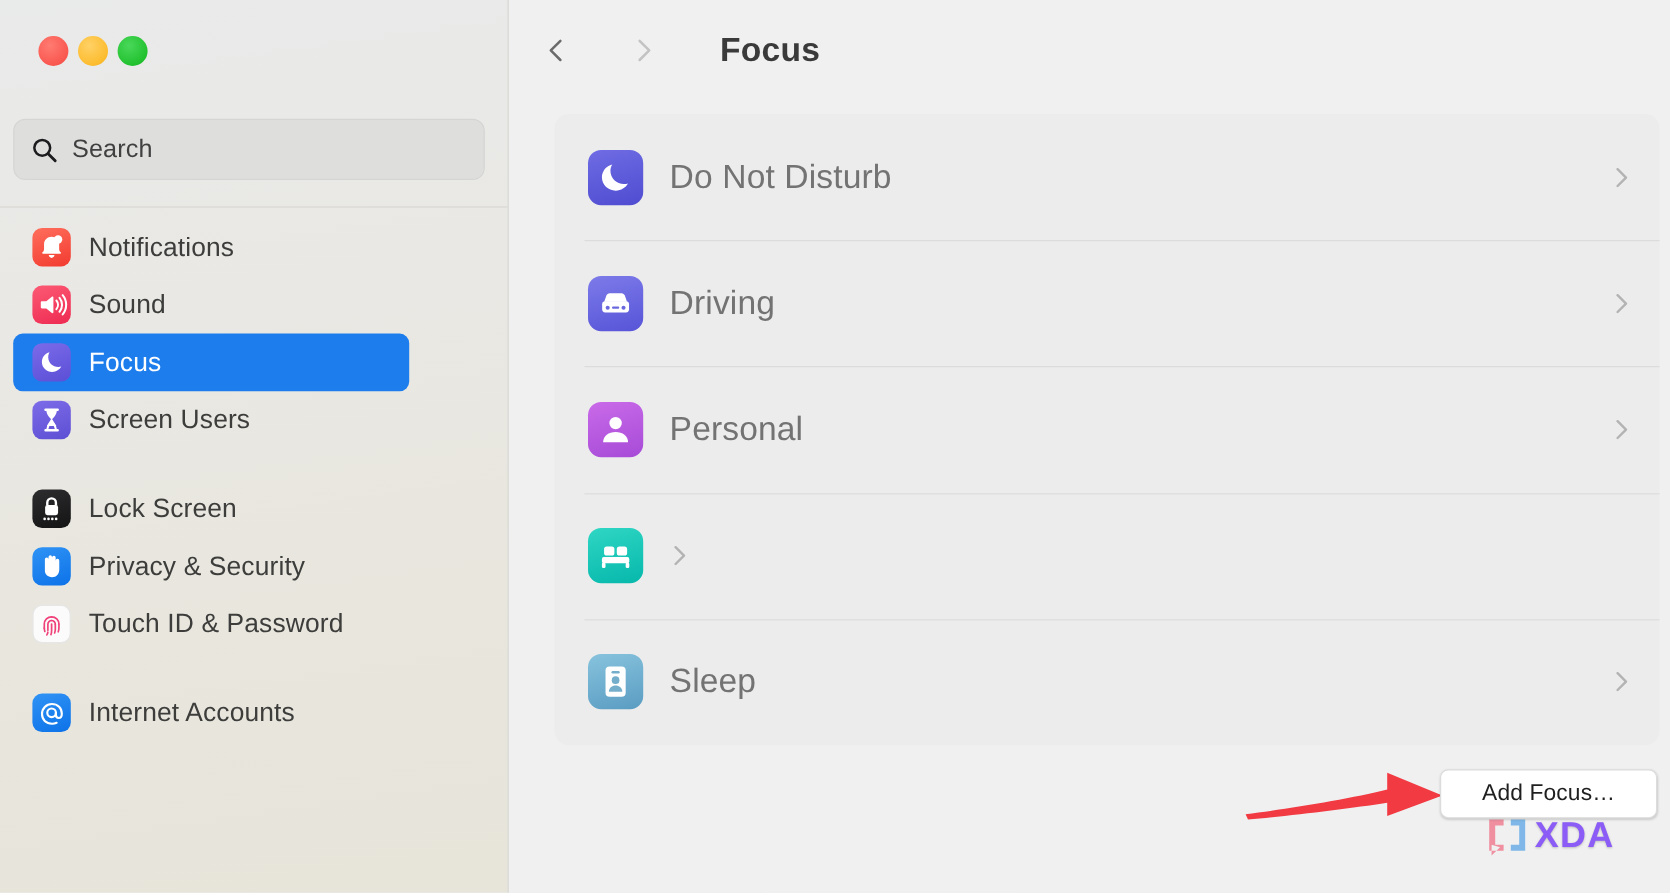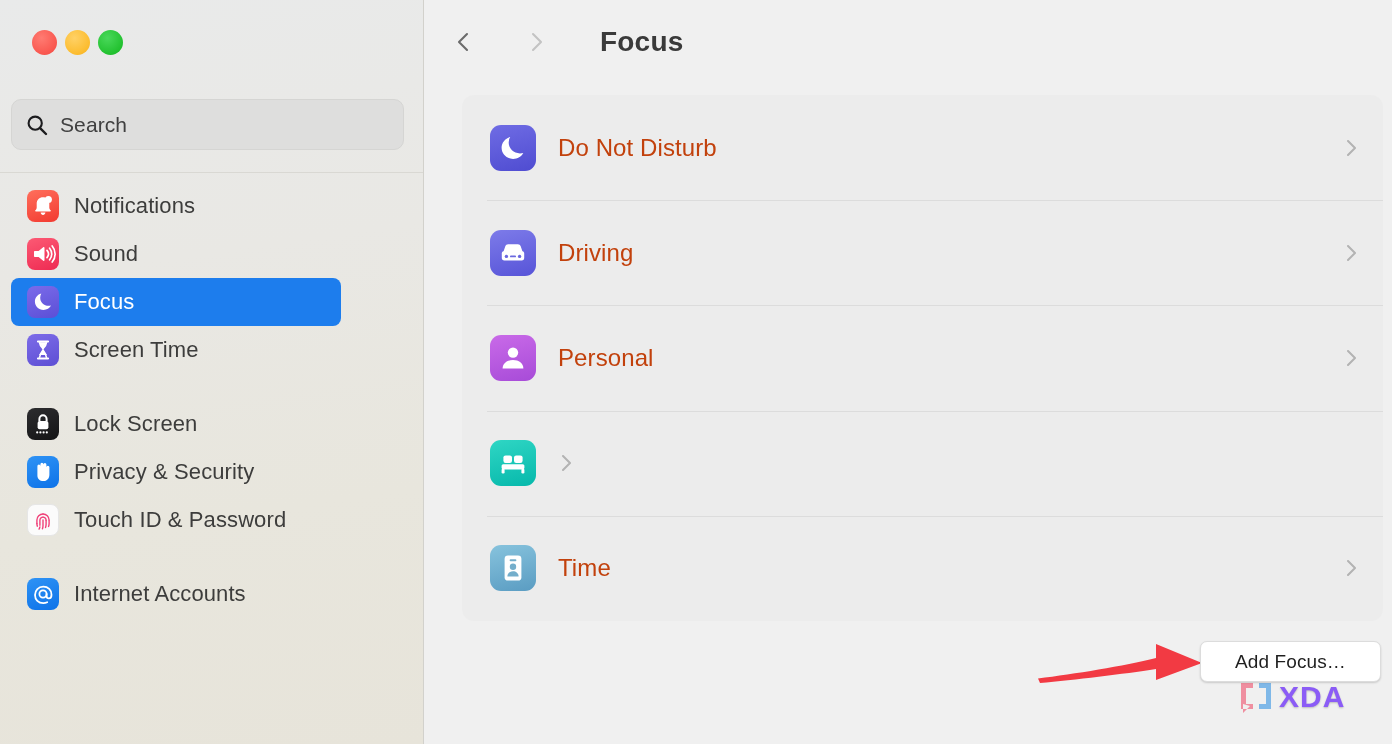--- a/index.html
+++ b/index.html
@@ -127,21 +127,21 @@
     position: absolute; left: 25px; right: 0; top: 0;
     height: 1px; background: #dcdcdc;
   }
   .focus-icon {
     width: 46px; height: 46px; flex: 0 0 46px;
     border-radius: 11px; margin-right: 22px;
     display: flex; align-items: center; justify-content: center;
     overflow: hidden;
   }
   .focus-label {
-    font-size: 24px; color: #c2410c; letter-spacing: 0.1px;
+    font-size: 28px; color: #737373; letter-spacing: 0.1px;
     flex: 1 1 auto;
   }
   .row-chevron { width: 18px; height: 26px; flex: 0 0 18px; opacity: 0.95; }
 
   .ic-dnd      { background: linear-gradient(165deg,#6f6ce4,#4f4cd1); }
   .ic-driving  { background: linear-gradient(165deg,#7d7be9,#5754d8); }
   .ic-personal { background: linear-gradient(165deg,#c96ae8,#a74bd8); }
   .ic-sleep    { background: linear-gradient(165deg,#2fd6c4,#06b8ab); }
   .ic-work     { background: linear-gradient(165deg,#87c3dd,#5a9cc2); }
 
@@ -240,21 +240,21 @@
         </div>
 
         <div class="nav-item">
           <span class="nav-icon ic-screentime">
             <svg viewBox="0 0 32 32" width="32" height="32">
               <path d="M11 7.5h10M11 24.5h10" stroke="#fff" stroke-width="2.2" stroke-linecap="round"></path>
               <path d="M12 8.2h8l-4 6.4 4 6.4h-8l4-6.4z" fill="#fff"></path>
               <path d="M12.4 8.2c.3 3 2.3 5.2 3.6 6.4 1.3-1.2 3.3-3.4 3.6-6.4M12.4 23.8c.3-3 2.3-5.2 3.6-6.4 1.3 1.2 3.3 3.4 3.6 6.4" fill="none" stroke="#fff" stroke-width="1.6"></path>
             </svg>
           </span>
-          <span class="nav-label">Screen Time</span>
+          <span class="nav-label">Screen Users</span>
         </div>
       </div>
 
       <div class="nav-gap"></div>
 
       <div class="nav-group">
         <div class="nav-item">
           <span class="nav-icon ic-lockscreen">
             <svg viewBox="0 0 32 32" width="32" height="32">
               <path d="M12.4 13.2v-2.3a3.6 3.6 0 0 1 7.2 0v2.3" fill="none" stroke="#fff" stroke-width="2"></path>
@@ -399,21 +399,21 @@
 
       <div class="focus-row">
         <span class="focus-icon ic-work">
           <svg viewBox="0 0 46 46" width="46" height="46">
             <rect x="14.6" y="10.4" width="16.8" height="25.2" rx="3.4" fill="#fff"></rect>
             <rect x="19.6" y="14.2" width="6.8" height="2" rx="1" fill="#74aecb"></rect>
             <circle cx="23" cy="21.8" r="3.2" fill="#74aecb"></circle>
             <path d="M17.4 31.4c0-3.2 2.6-5.2 5.6-5.2s5.6 2 5.6 5.2z" fill="#74aecb"></path>
           </svg>
         </span>
-        <span class="focus-label">Time</span>
+        <span class="focus-label">Sleep</span>
         <span class="row-chevron">
           <svg viewBox="0 0 18 26" width="18" height="26">
             <polyline points="5,6 12,13 5,20" fill="none" stroke="#b0b0b0" stroke-width="2" stroke-linecap="round" stroke-linejoin="round"></polyline>
           </svg>
         </span>
       </div>
 
     </div>
 
     <div class="arrow-annotation">

